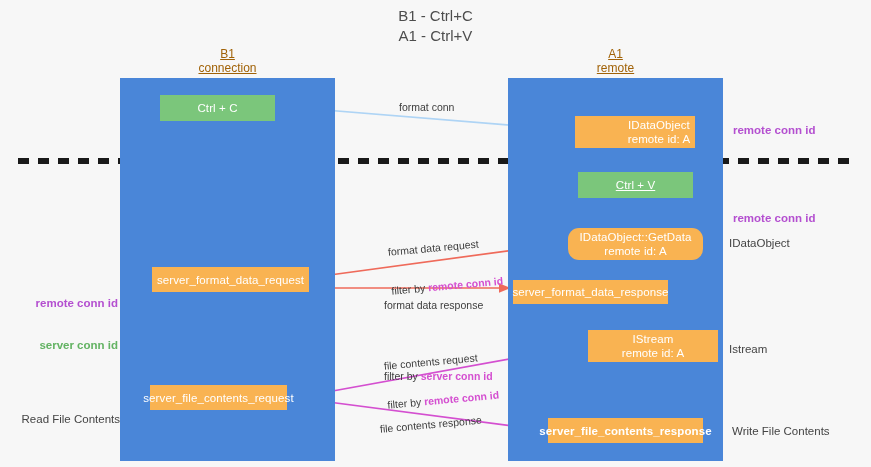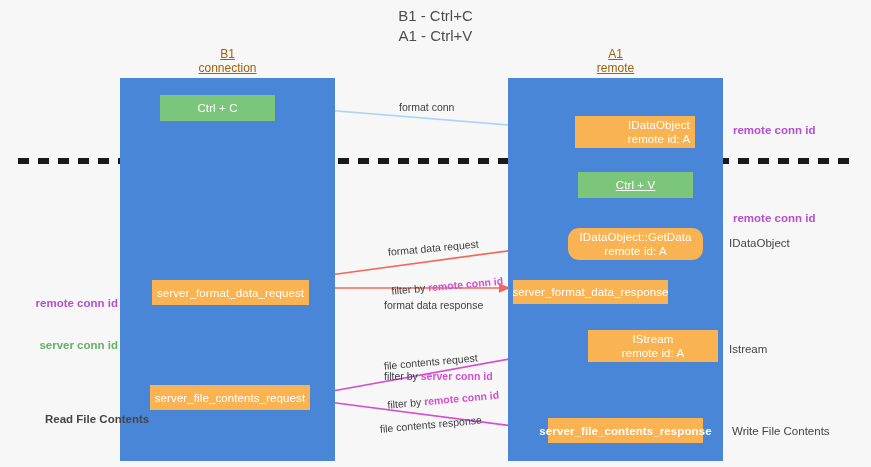--- a/index.html
+++ b/index.html
@@ -70,22 +70,22 @@
   .node.green { background: #7bc67b; }
   .node.orange { background: #f9b352; }
 
   #n-ctrlc   { left: 160px; top: 95px;  width: 115px; height: 26px; }
   #n-idataobj{ left: 575px; top: 116px; width: 120px; height: 32px; padding-left: 48px; }
   #n-ctrlv   { left: 578px; top: 172px; width: 115px; height: 26px; text-decoration: underline; }
   #n-getdata { left: 568px; top: 228px; width: 135px; height: 32px; border-radius: 11px; }
   #n-sfdres  { left: 513px; top: 280px; width: 155px; height: 24px; }
   #n-istream { left: 588px; top: 330px; width: 130px; height: 32px; }
   #n-sfcres  { left: 548px; top: 418px; width: 155px; height: 25px; font-weight: bold; }
-  #n-sfdreq  { left: 152px; top: 280px; width: 157px; height: 25px; }
-  #n-sfcreq  { left: 150px; top: 385px; width: 160px; height: 25px; }
+  #n-sfdreq  { left: 152px; top: 267px; width: 157px; height: 25px; }
+  #n-sfcreq  { left: 150px; top: 385px; width: 137px; height: 25px; }
 
   
   .side-note {
     font-size: 11.5px;
     line-height: 14px;
     white-space: pre;
     color: #444;
   }
   .side-note.accent { color: #b44fd0; font-weight: bold; }
   #note-remote-1 { left: 733px; top: 123px; }
@@ -101,21 +101,21 @@
     font-weight: bold; white-space: pre;
     text-align: right; width: 96px;
   }
   #note-left-2 {
     left: 20px; top: 384px;
     font-size: 11.5px; line-height: 14px;
     white-space: pre; text-align: right; width: 100px;
   }
   .clr-remote { color: #b44fd0; }
   .clr-server { color: #63b363; }
-  .plain-note { color: #444; font-weight: bold; margin-left: 25px; }
+  .plain-note { color: #444; font-weight: normal; }
 
   
   .edge-label {
     font-size: 10.5px;
     line-height: 13px;
     color: #3d3d3d;
     white-space: pre;
   }
   .c-remote { color: #d44fd0; font-weight: bold; }
   .c-server { color: #d44fd0; font-weight: bold; }

